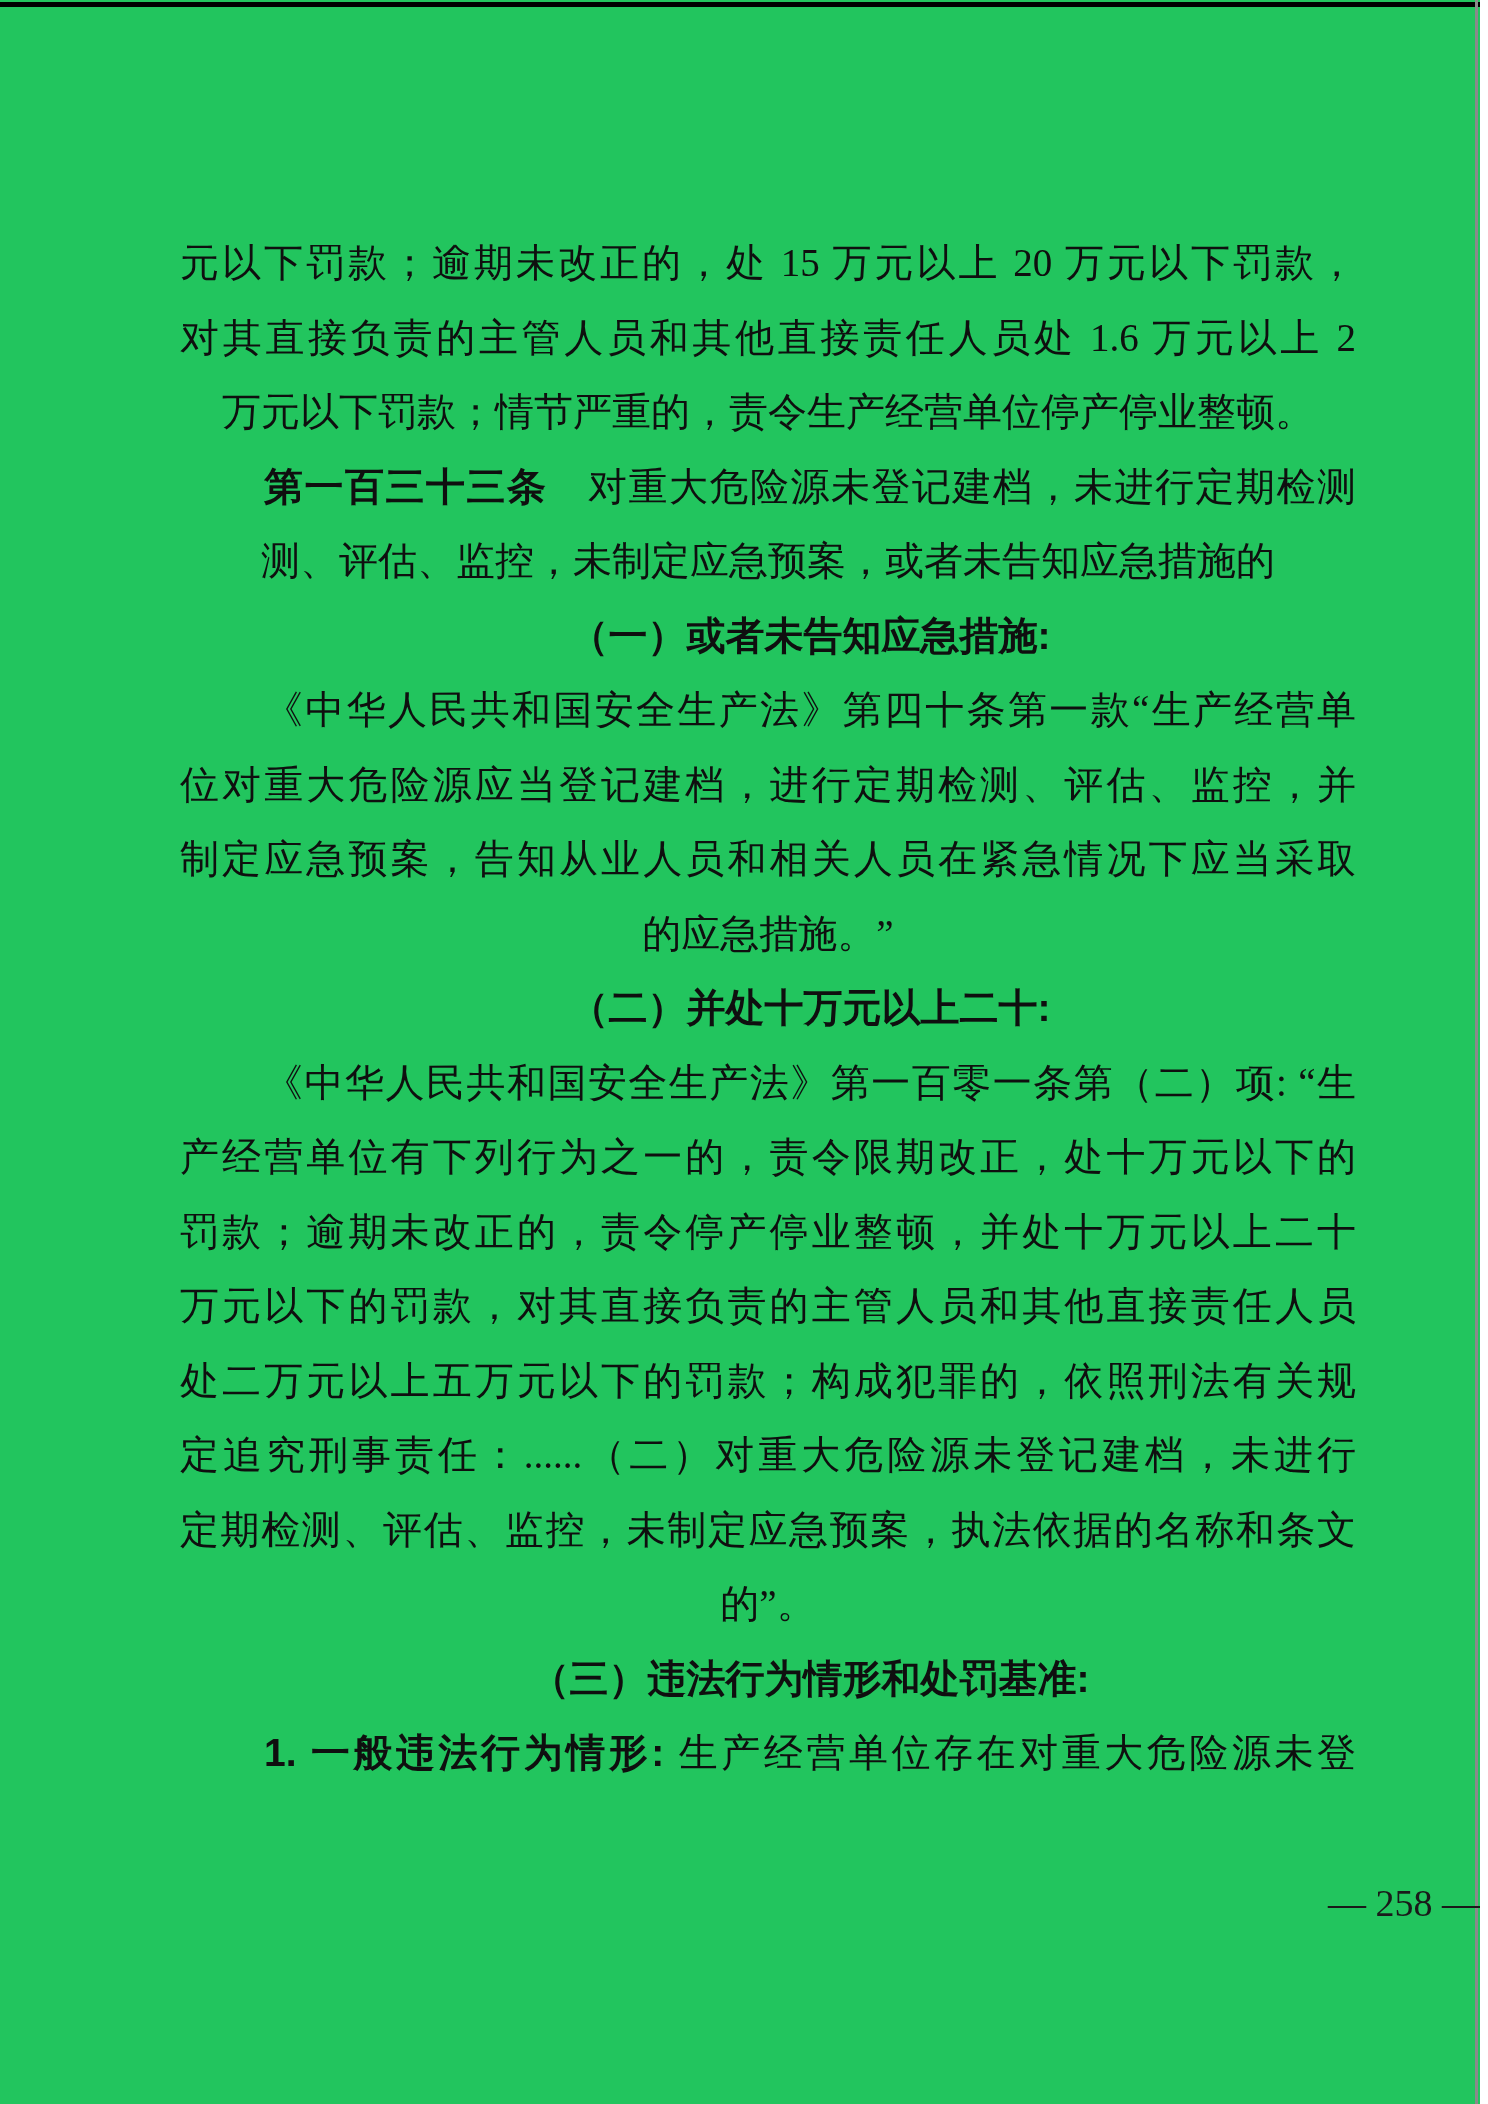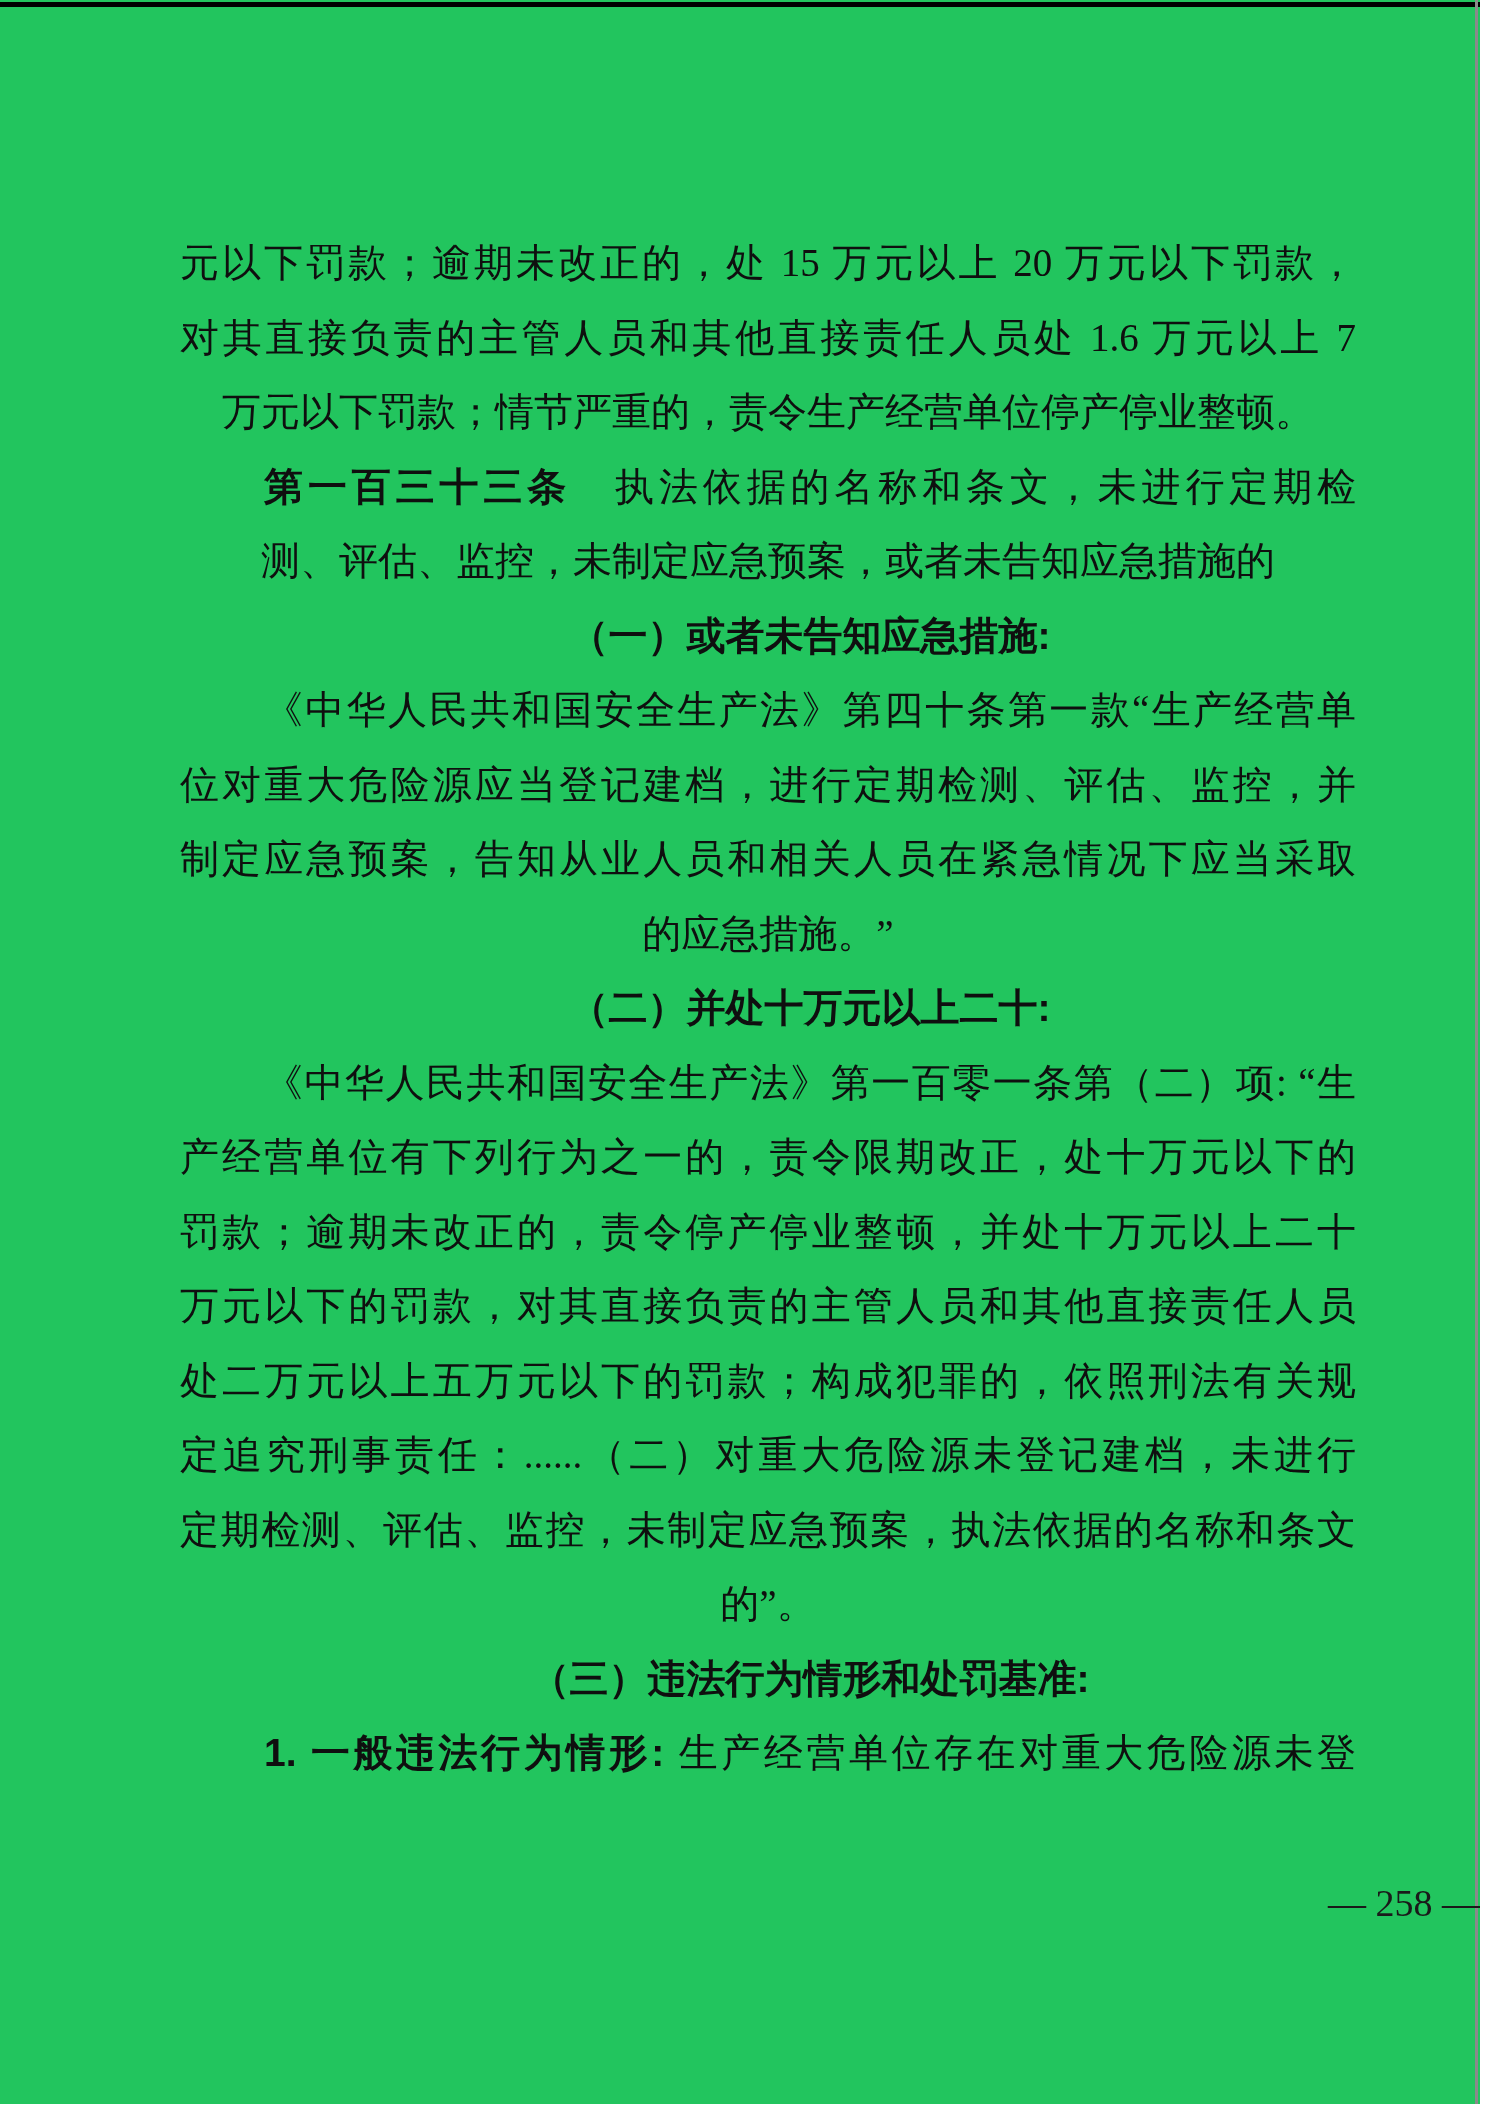--- a/index.html
+++ b/index.html
@@ -49,23 +49,23 @@
 </style>
 </head>
 <body>
 
 <div class="page">
   <div class="top-line"></div>
   <div class="right-line"></div>
 
   <div class="text-block">
       <div class="line just"><span>元以下罚款；逾期未改正的，处 15 万元以上 20 万元以下罚款，</span></div>
-      <div class="line just"><span>对其直接负责的主管人员和其他直接责任人员处 1.6 万元以上 7</span></div>
+      <div class="line just"><span>对其直接负责的主管人员和其他直接责任人员处 1.6 万元以上 2</span></div>
       <div class="line"><span>万元以下罚款；情节严重的，责令生产经营单位停产停业整顿。</span></div>
-      <div class="line indent just"><span class="bold">第一百三十三条</span><span>　执法依据的名称和条文，未进行定期检</span></div>
+      <div class="line indent just"><span class="bold">第一百三十三条</span><span>　对重大危险源未登记建档，未进行定期检测</span></div>
       <div class="line"><span>测、评估、监控，未制定应急预案，或者未告知应急措施的</span></div>
       <div class="line indent"><span class="bold">（一）或者未告知应急措施:</span></div>
       <div class="line indent just"><span>《中华人民共和国安全生产法》第四十条第一款“生产经营单</span></div>
       <div class="line just"><span>位对重大危险源应当登记建档，进行定期检测、评估、监控，并</span></div>
       <div class="line just"><span>制定应急预案，告知从业人员和相关人员在紧急情况下应当采取</span></div>
       <div class="line"><span>的应急措施。”</span></div>
       <div class="line indent"><span class="bold">（二）并处十万元以上二十:</span></div>
       <div class="line indent just"><span>《中华人民共和国安全生产法》第一百零一条第（二）项: “生</span></div>
       <div class="line just"><span>产经营单位有下列行为之一的，责令限期改正，处十万元以下的</span></div>
       <div class="line just"><span>罚款；逾期未改正的，责令停产停业整顿，并处十万元以上二十</span></div>

